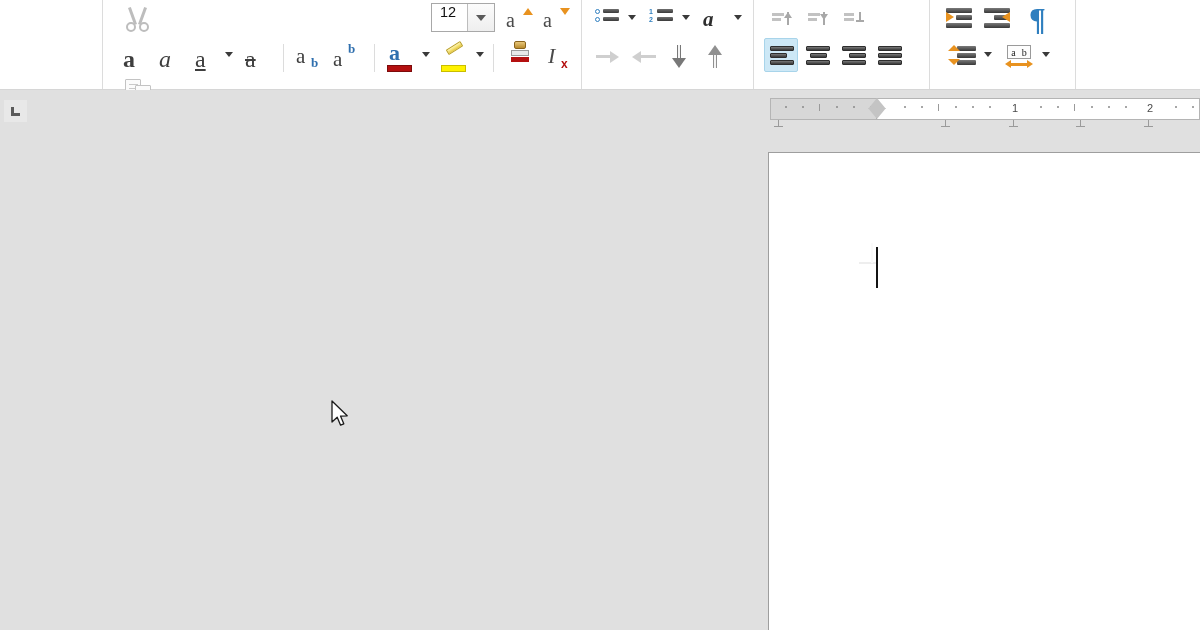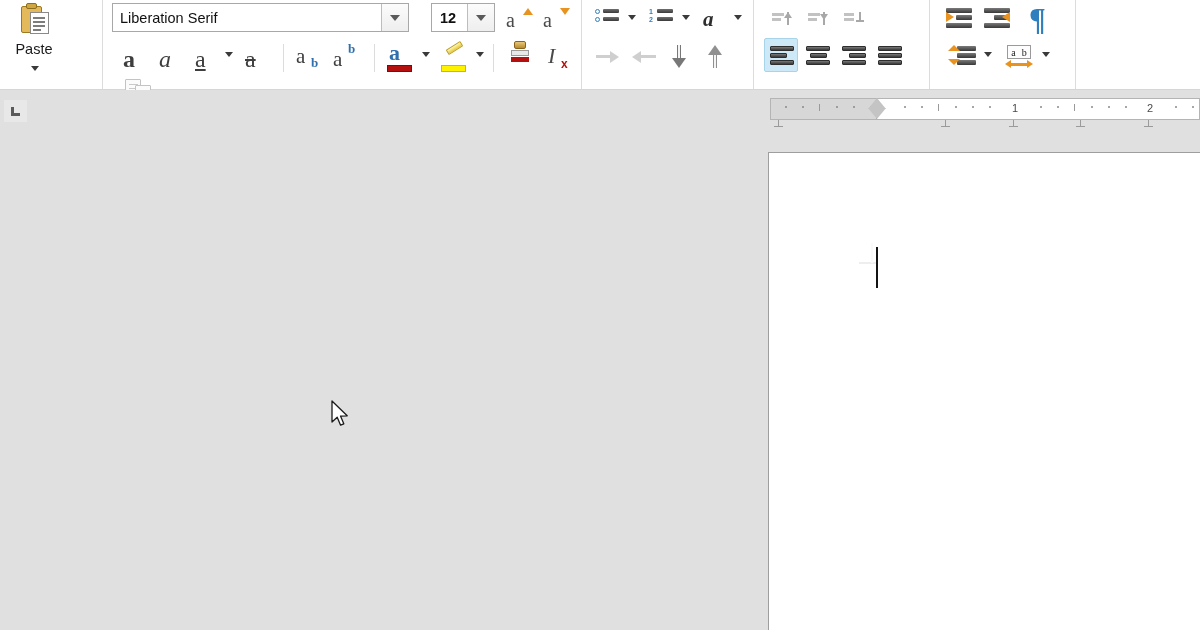--- a/index.html
+++ b/index.html
@@ -133,21 +133,21 @@
     border-left: 5px solid transparent;
     border-right: 5px solid transparent;
     border-top: 6px solid #5a5a5a;
   }
 
   .fontsize-box {
     position: absolute; left: 328px; top: 3px;
     width: 64px; height: 29px;
     background: #ffffff;
     border: 1px solid #a8a8a8;
-    display: flex; align-items: center; font-weight: bold;
+    display: flex; 
   }
   .fontsize-text {
     font-size: 14.5px; color: #101010; padding-left: 8px;
   }
 
   
   .glyph {
     font-family: "Liberation Serif", serif;
     color: #4a4a4a;
     line-height: 1;
@@ -354,34 +354,20 @@
 </style>
 </head>
 <body>
 
 <div id="app">
 
   <div class="toolbar">
 
     <div class="tb-group" id="paste-group">
 
-      <div class="btn" style="left:4px; top:0; width:52px; height:78px;">
-        <span class="clipboard">
-          <span class="cb-back"></span>
-          <span class="cb-clip"></span>
-          <span class="cb-page">
-            <span class="cb-line" style="top:4px;"></span>
-            <span class="cb-line" style="top:8px;"></span>
-            <span class="cb-line" style="top:12px;"></span>
-            <span class="cb-line" style="top:16px; width:8px;"></span>
-          </span>
-        </span>
-        <span class="paste-label">Paste</span>
-        <span class="caret paste-caret"></span>
-      </div>
 
       <div class="btn" style="left:60px; top:2px; width:34px; height:32px;">
         <span class="scissors">
           <span class="sc-blade" style="left:6px; transform:rotate(-20deg);"></span>
           <span class="sc-blade" style="left:16px; transform:rotate(20deg);"></span>
           <span class="sc-ring" style="left:1px;"></span>
           <span class="sc-ring" style="left:14px;"></span>
         </span>
       </div>
 
@@ -392,26 +378,20 @@
             <span class="cp-l" style="left:3px; top:8px; width:9px;"></span>
             <span class="cp-l" style="left:3px; top:12px; width:6px;"></span>
           </span>
           <span class="cp-p" style="left:10px; top:6px; width:16px; height:20px;"></span>
         </span>
       </div>
     </div>
 
     <div class="tb-group" id="font-group">
 
-      <div class="fontname-box">
-        <span class="fontname-text">Liberation Serif</span>
-        <span class="dd-arrow">
-          <span class="dd-chev"></span>
-        </span>
-      </div>
 
       <div class="fontsize-box">
         <span class="fontsize-text">12</span>
         <span class="dd-arrow">
           <span class="dd-chev"></span>
         </span>
       </div>
 
       <div class="btn" style="left:400px; top:4px; width:30px; height:28px;">
         <span class="glyph" style="left:2px; top:5px; font-size:20px;">a</span>

